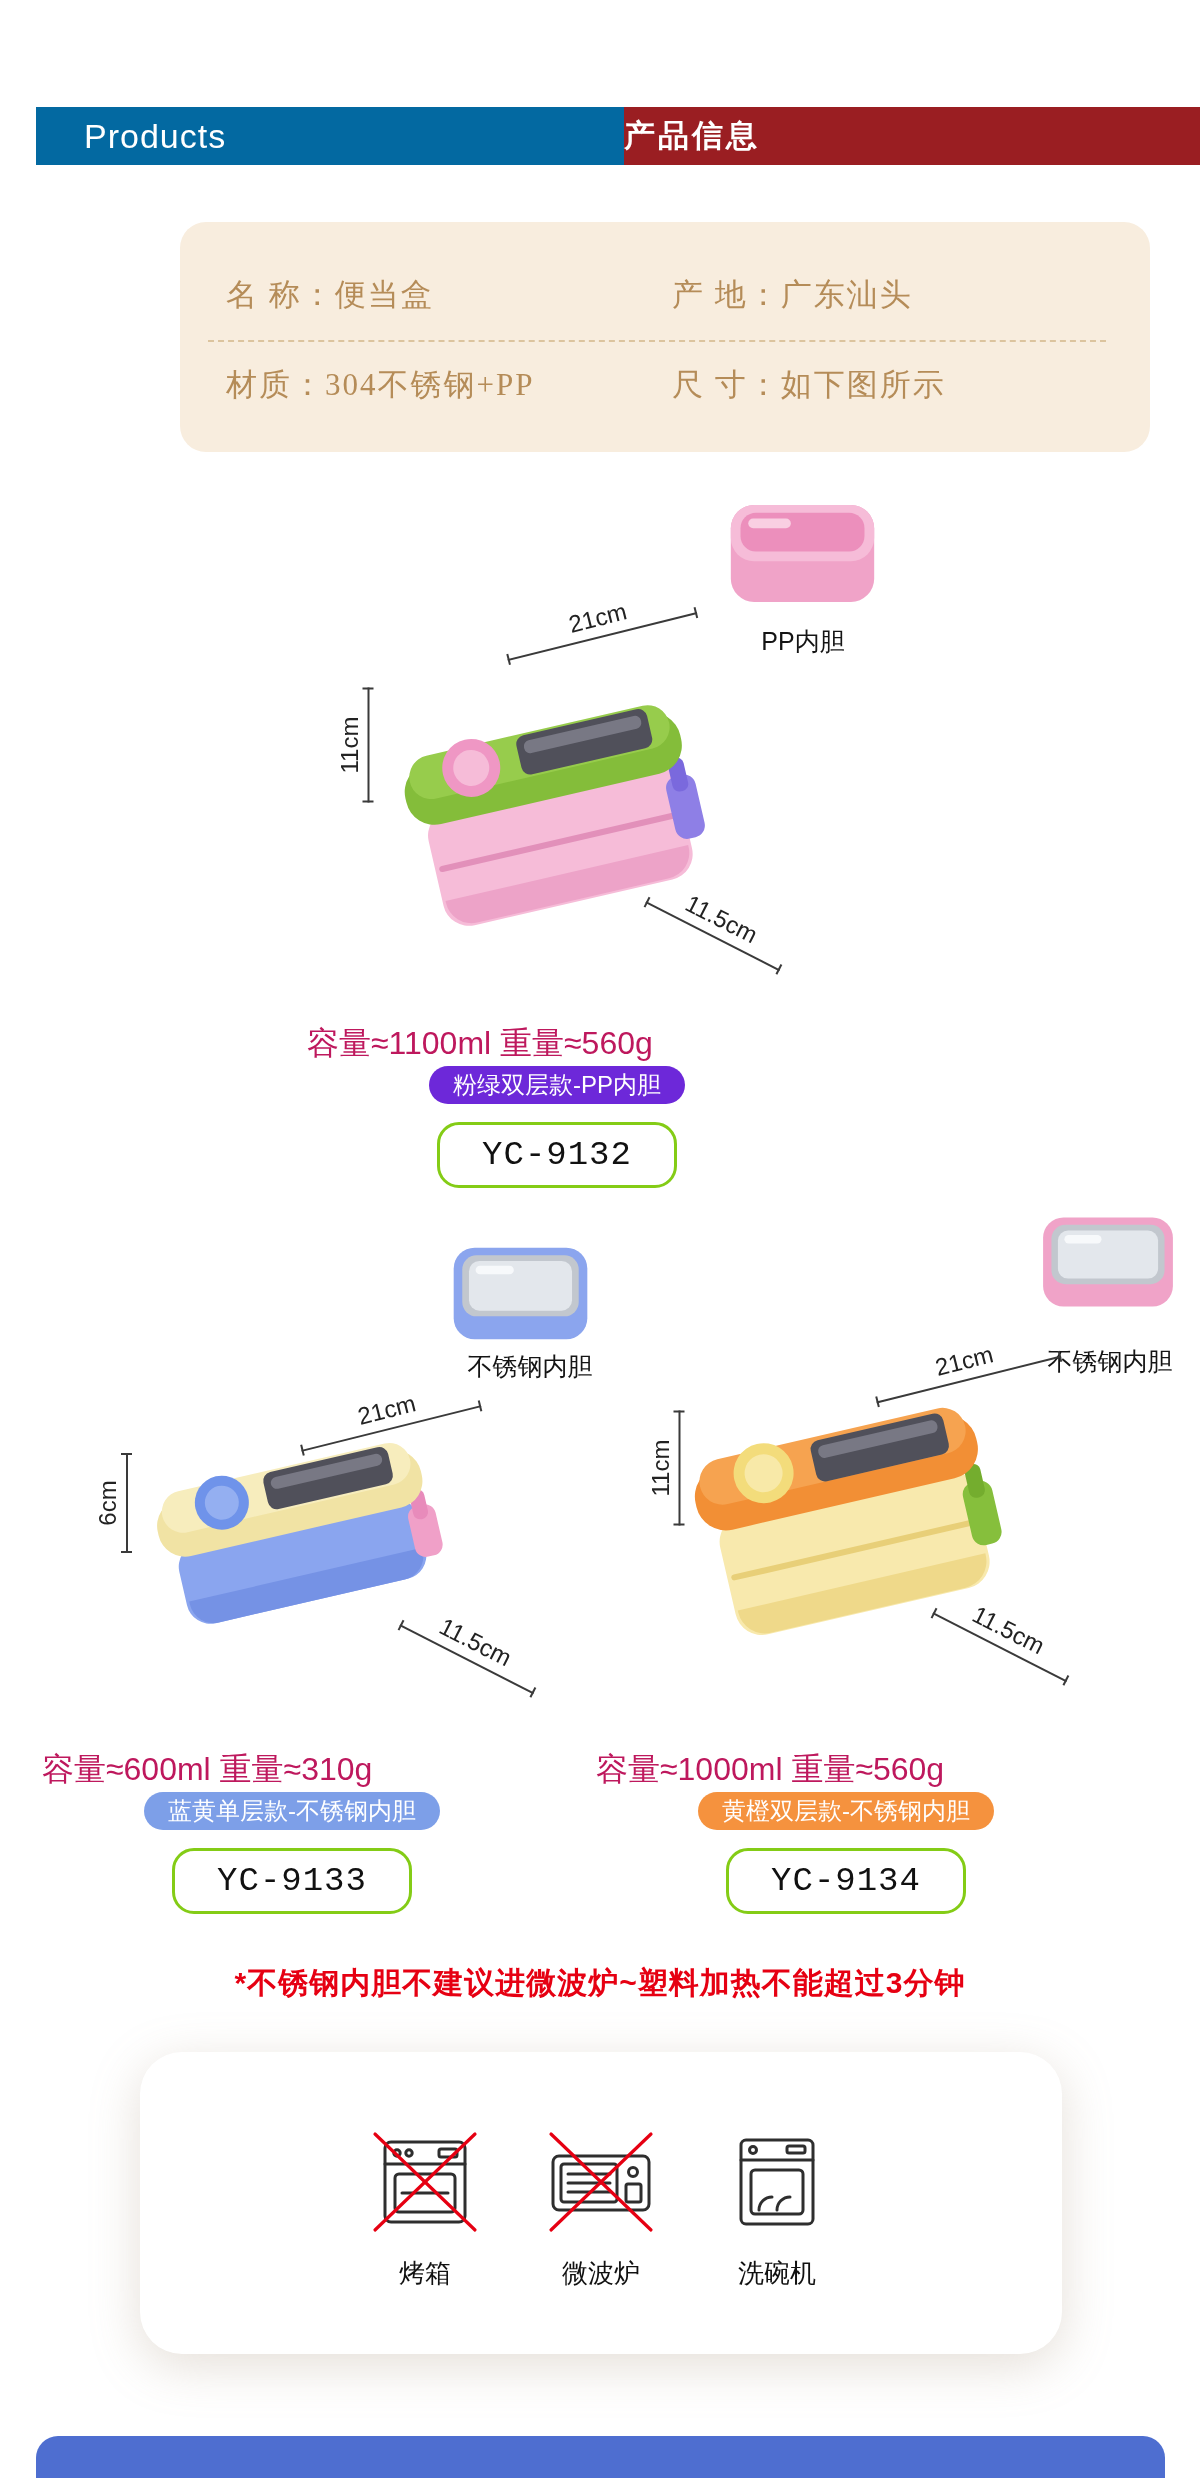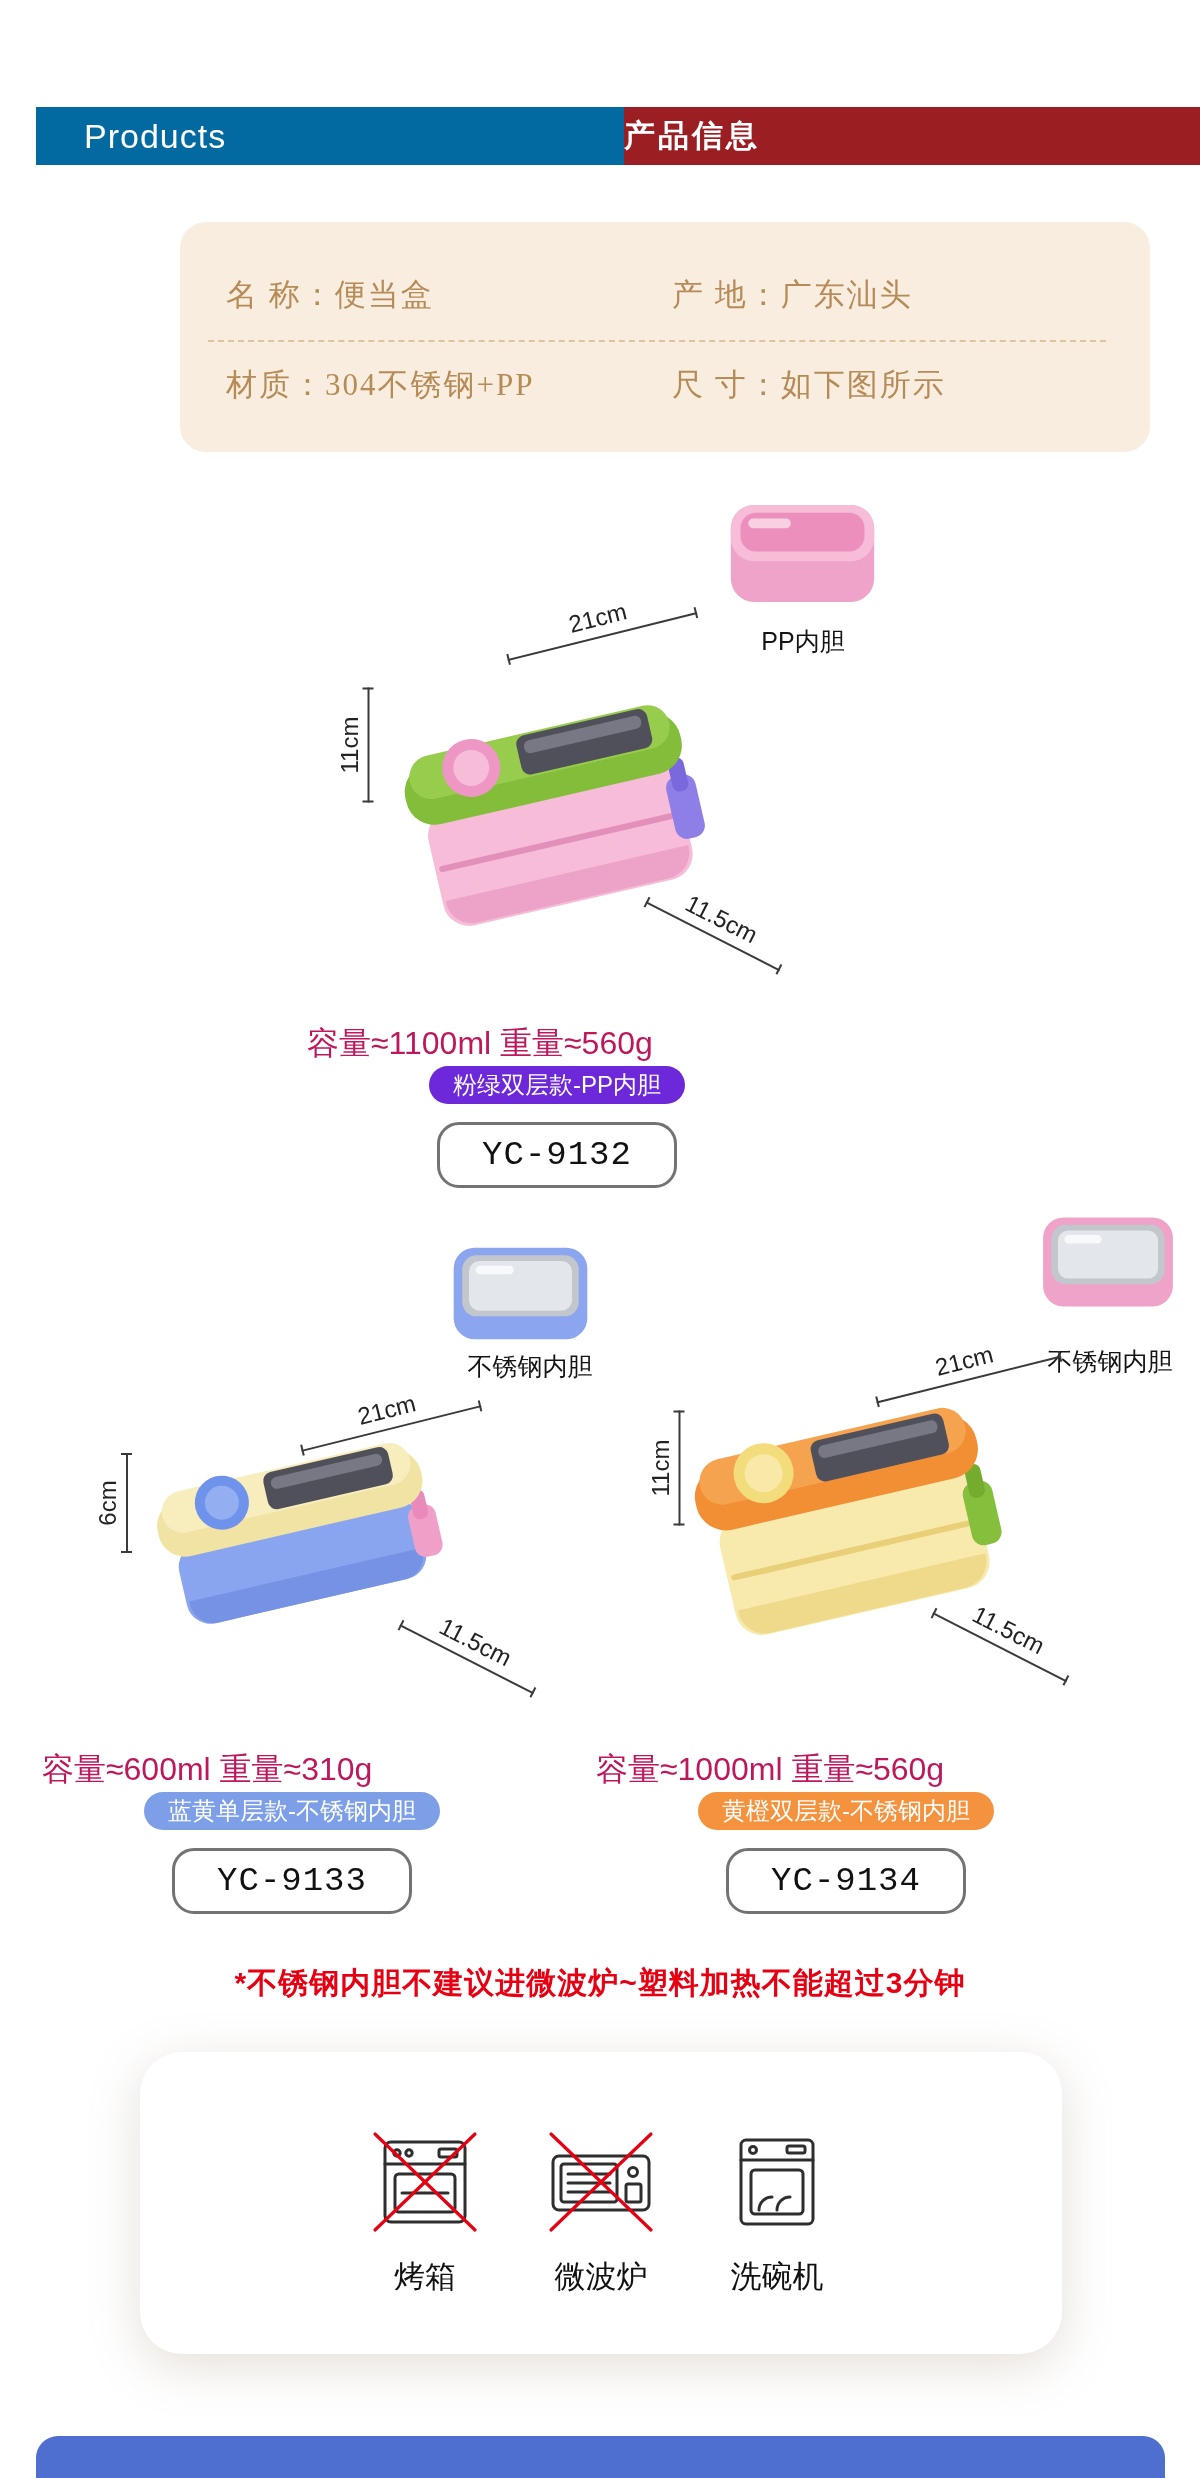--- a/index.html
+++ b/index.html
@@ -50,40 +50,40 @@
   .p3-dim-height { left:606px; top:1451px; width:115px; transform:rotate(-90deg); }
   .p3-dim-depth  { left:932px; top:1616px; width:150px; transform:rotate(27deg); }
 
   
   .specs { position:absolute; width:500px; text-align:left;
     font-size:32px; color:#be185d; transform:translateX(-50%); }
   .badge { position:absolute; transform:translateX(-50%); height:38px;
     padding:0 24px; border-radius:19px; color:#ffffff; font-size:24px;
     display:inline-flex; align-items:center; justify-content:center; white-space:nowrap; }
   .model-btn { position:absolute; transform:translateX(-50%); width:240px; height:66px;
-    background:#ffffff; border:3px solid #737373; border-radius:22px;
+    background:#ffffff; border:3px solid #84cc16; border-radius:22px;
     display:flex; align-items:center; justify-content:center;
     font-family:"Liberation Mono", monospace; font-size:34px; color:#111;
     letter-spacing:1px; cursor:pointer; }
 
   .specs1 { left:557px; top:1022px; }  .badge1 { left:557px; top:1066px; }  .btn1 { left:557px; top:1122px; }
   .specs2 { left:292px; top:1748px; }  .badge2 { left:292px; top:1792px; }  .btn2 { left:292px; top:1848px; }
   .specs3 { left:846px; top:1748px; }  .badge3 { left:846px; top:1792px; }  .btn3 { left:846px; top:1848px; }
 
   
   .warning { position:absolute; left:0; top:1963px; width:100%;
     text-align:center; font-size:30px; font-weight:bold; letter-spacing:1px; }
 
   
   .care-card { left:140px; top:2052px; width:922px; height:302px;
     background:#ffffff; border-radius:42px;
     box-shadow:0 12px 50px rgba(160,140,115,0.28);
     display:flex; justify-content:center; gap:56px; padding-top:74px; }
   .appliance { display:flex; flex-direction:column; align-items:center; width:120px; }
-  .appliance-label { margin-top:18px; font-size:31px; color:#111; white-space:nowrap; }
+  .appliance-label { margin-top:18px; font-size:26px; color:#111; white-space:nowrap; }
 
   
   .footer-bar { left:36px; top:2436px; width:1129px; height:72px; border-radius:22px; }
 </style>
 </head>
 <body>
 
 <div class="page">
 
   <div class="abs header-left" style="background: #0369a1;">

